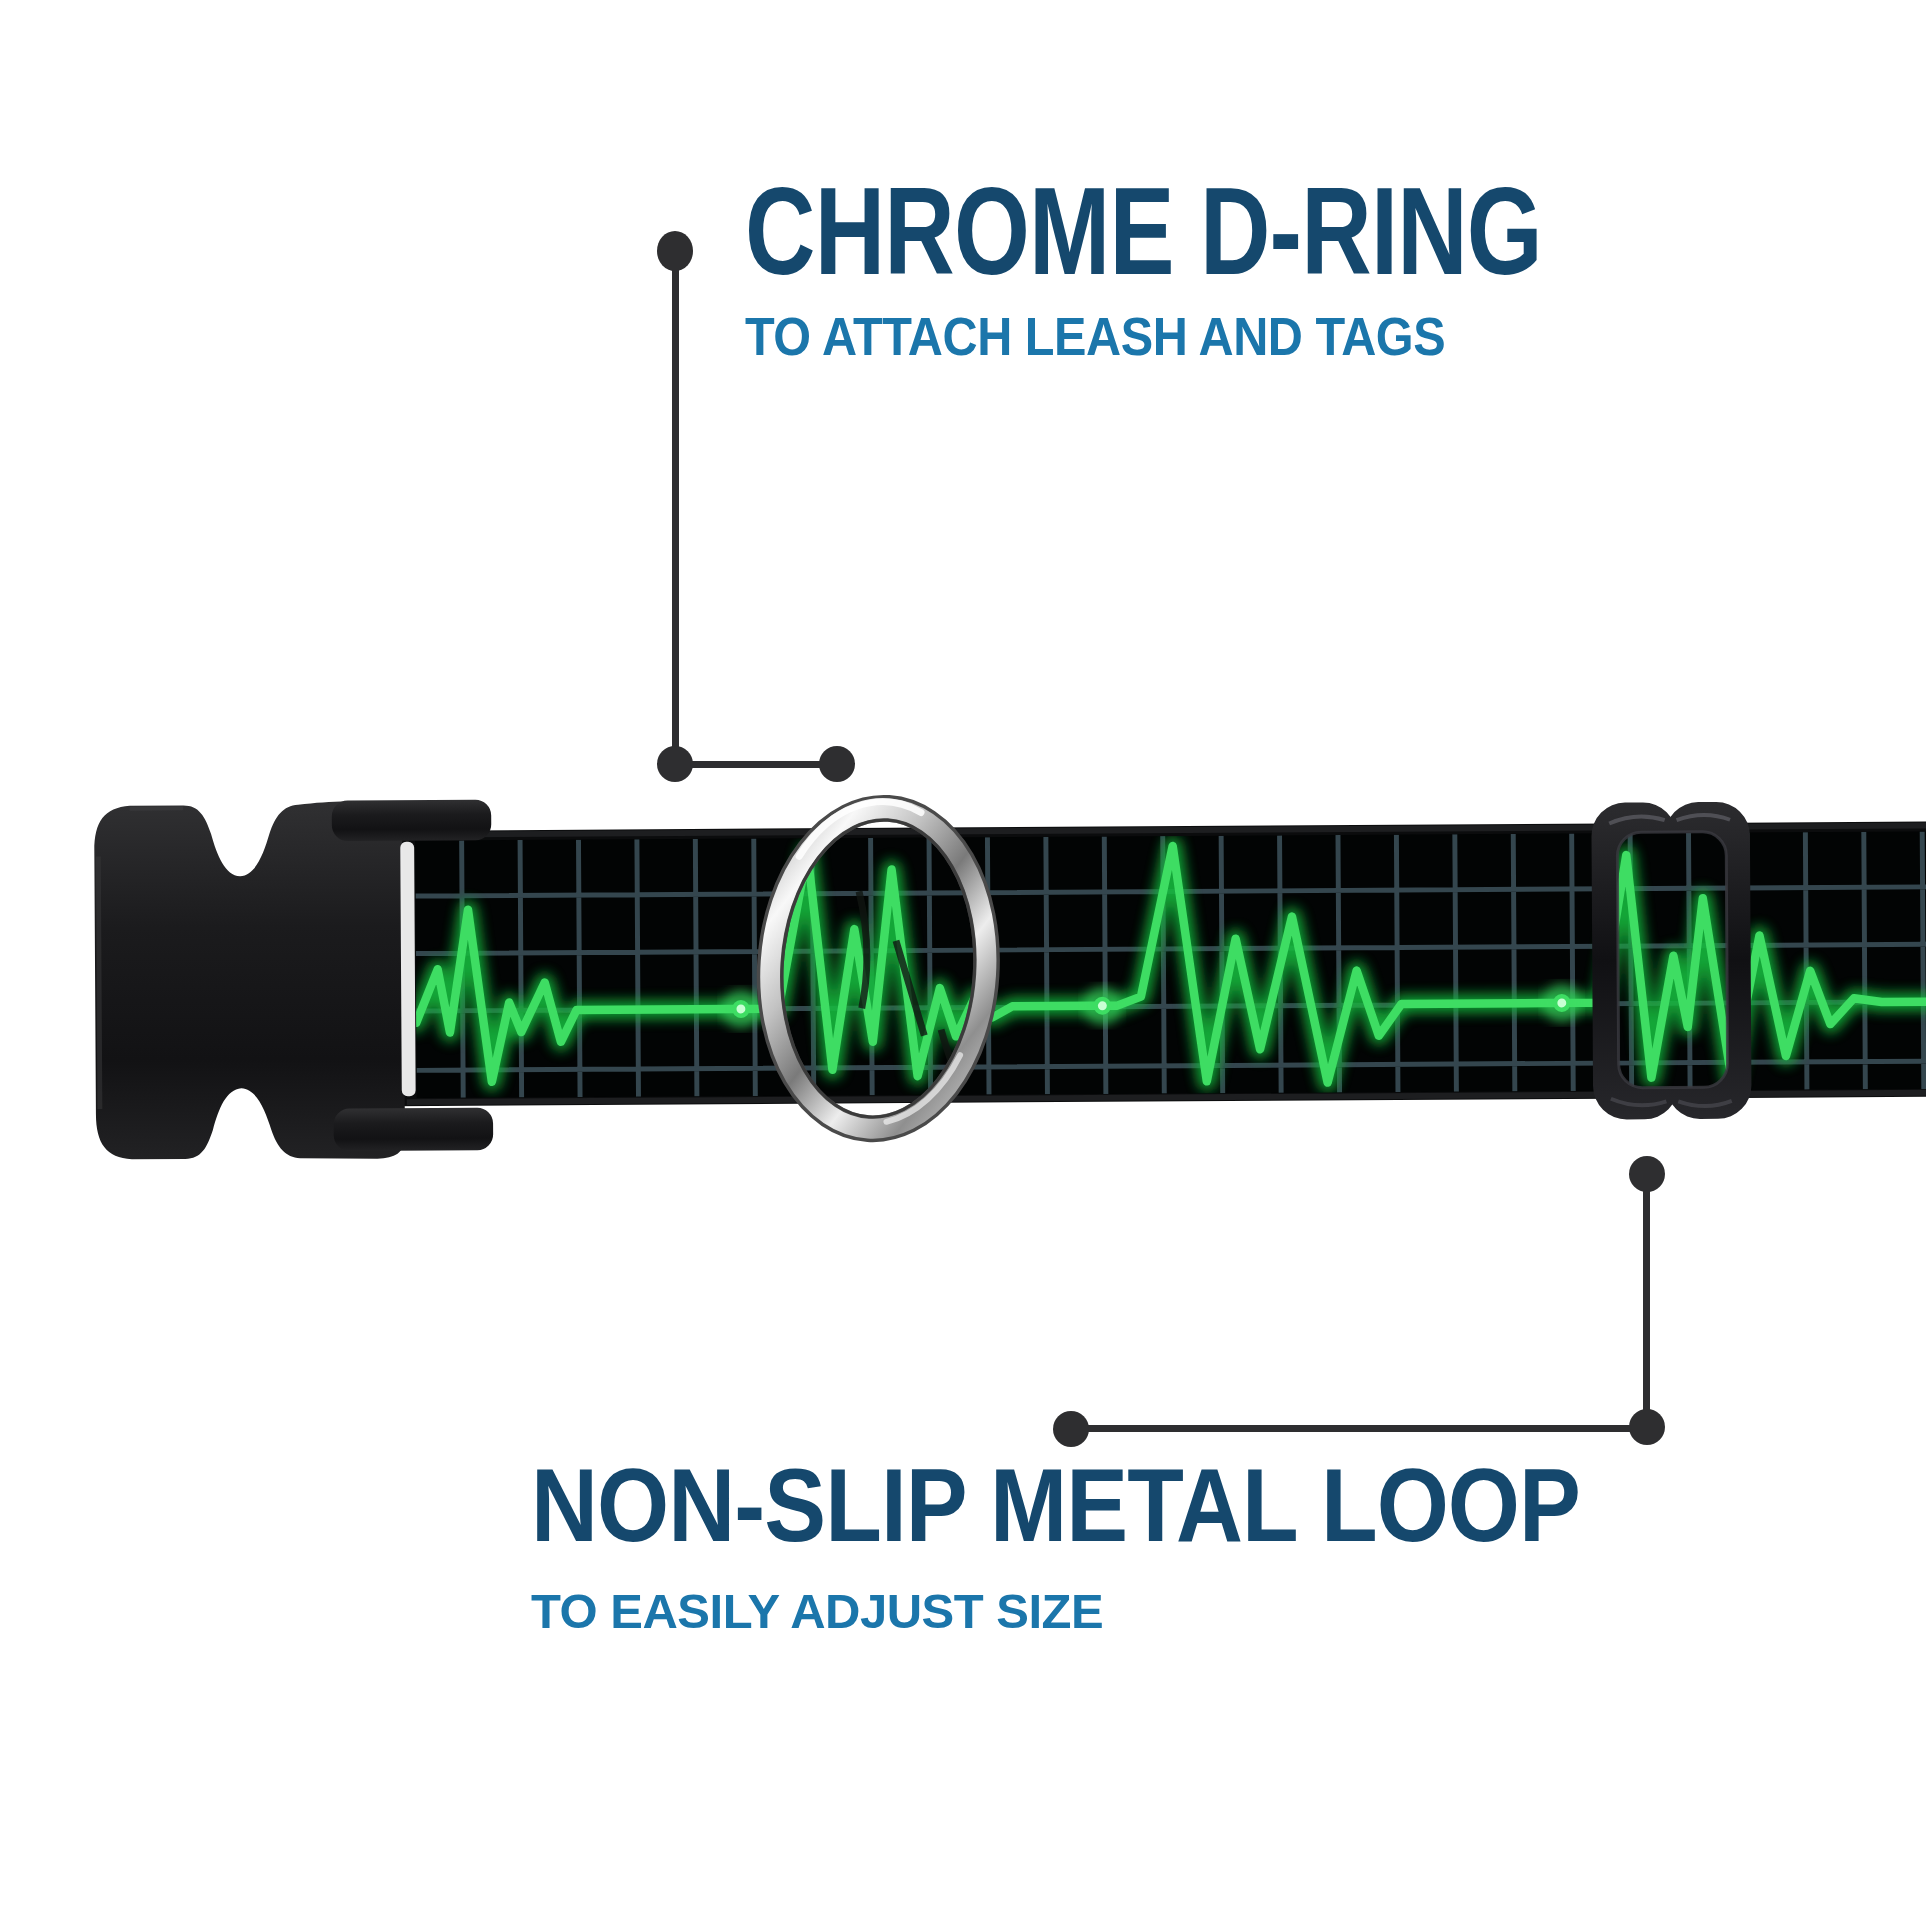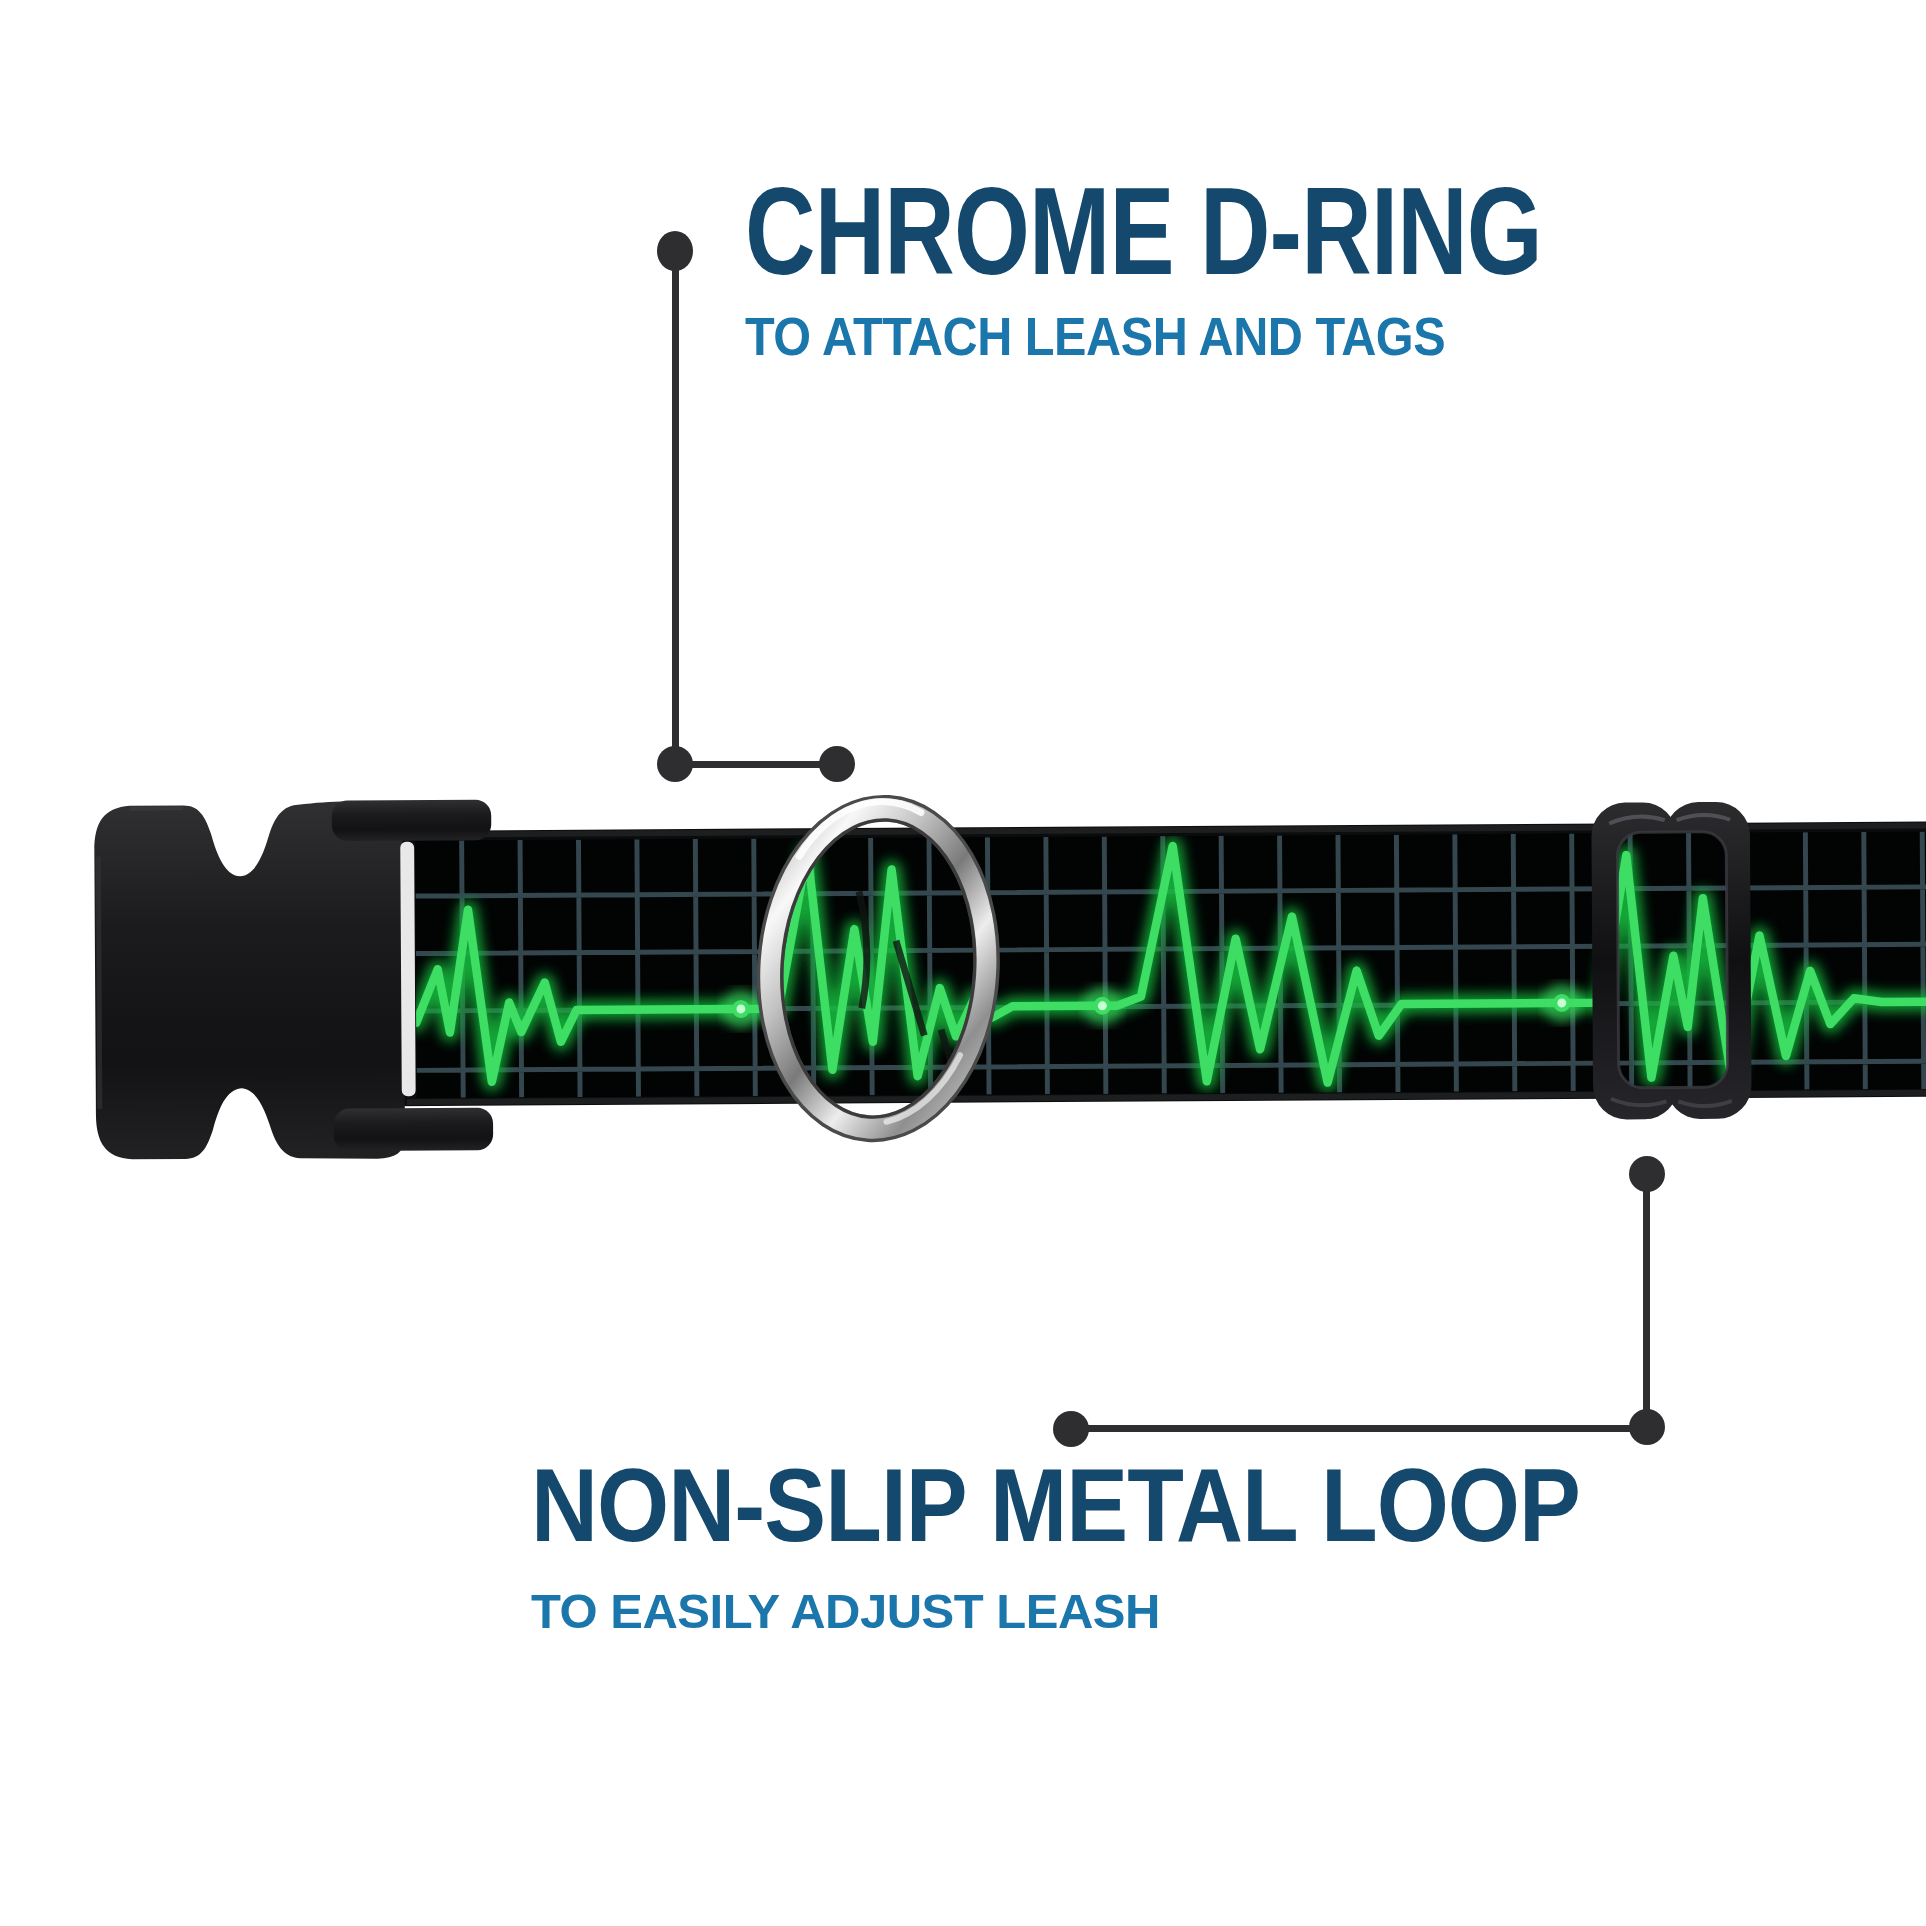--- a/index.html
+++ b/index.html
@@ -195,17 +195,17 @@
     <div class="callout-subtitle" style="left:745px;top:309px;font-size:54px;transform:scaleX(0.90);">TO ATTACH LEASH AND TAGS</div>
   </div>
 
   <div>
     <div class="callout-dot" style="left:1629px;top:1156px;"></div>
     <div class="callout-line" style="left:1643px;top:1174px;width:7px;height:252px;"></div>
     <div class="callout-dot" style="left:1629px;top:1409px;"></div>
     <div class="callout-line" style="left:1071px;top:1425px;width:575px;height:7px;"></div>
     <div class="callout-dot" style="left:1053px;top:1411px;"></div>
     <div class="callout-title" style="left:531px;top:1454px;font-size:103px;transform:scaleX(0.90);">NON-SLIP METAL LOOP</div>
-    <div class="callout-subtitle" style="left:531px;top:1587px;font-size:49px;transform:scaleX(1);">TO EASILY ADJUST LEASH</div>
+    <div class="callout-subtitle" style="left:531px;top:1587px;font-size:49px;transform:scaleX(1);">TO EASILY ADJUST SIZE</div>
   </div>
 
 </div>
 
 
 </body></html>

